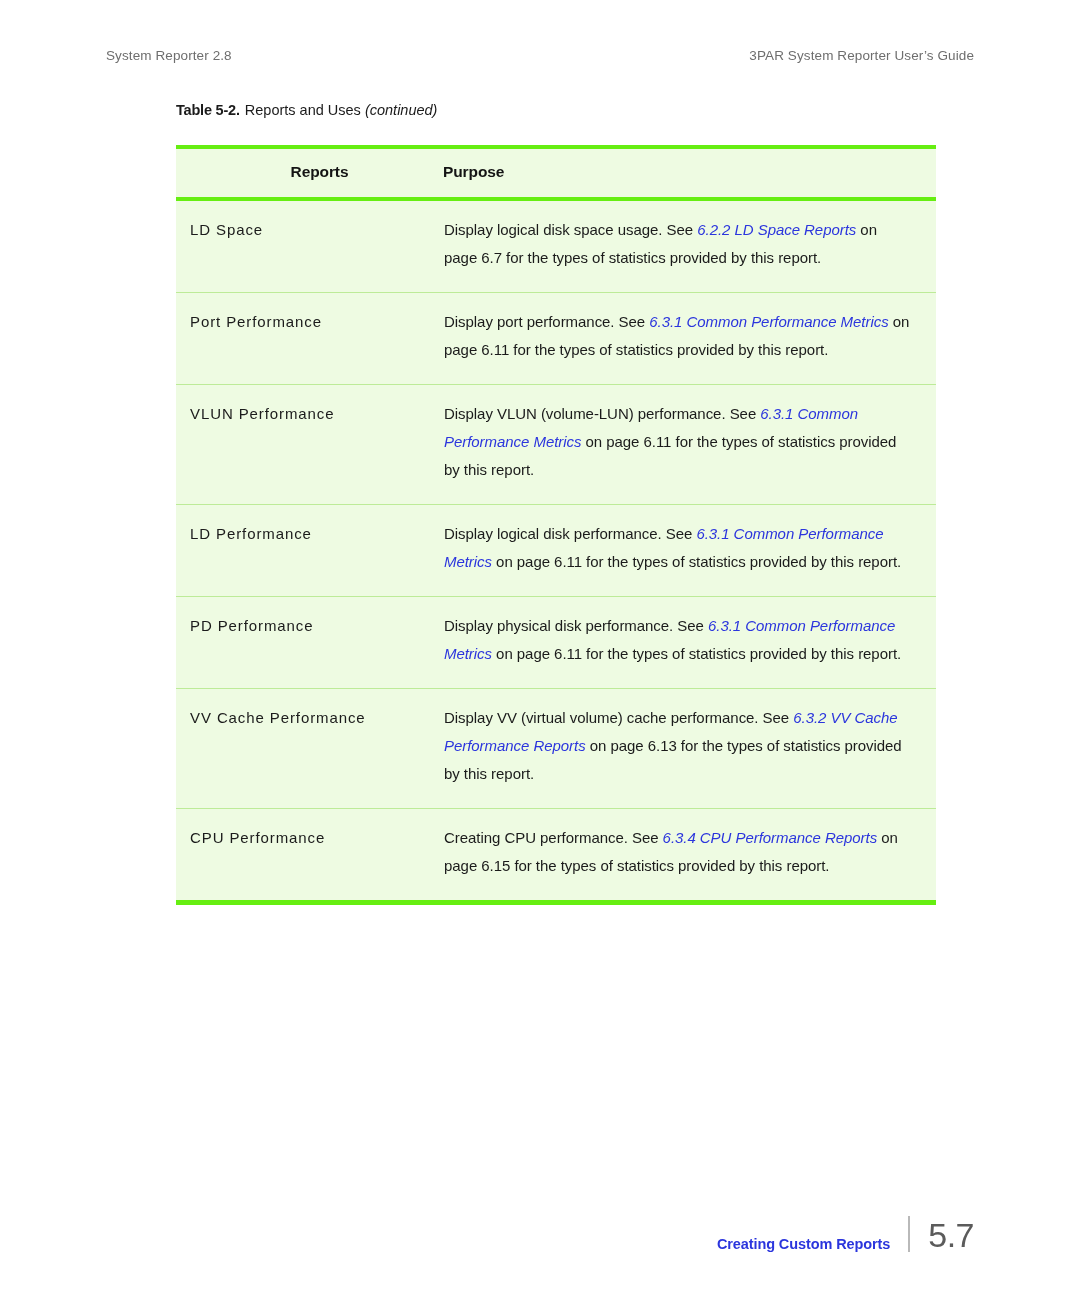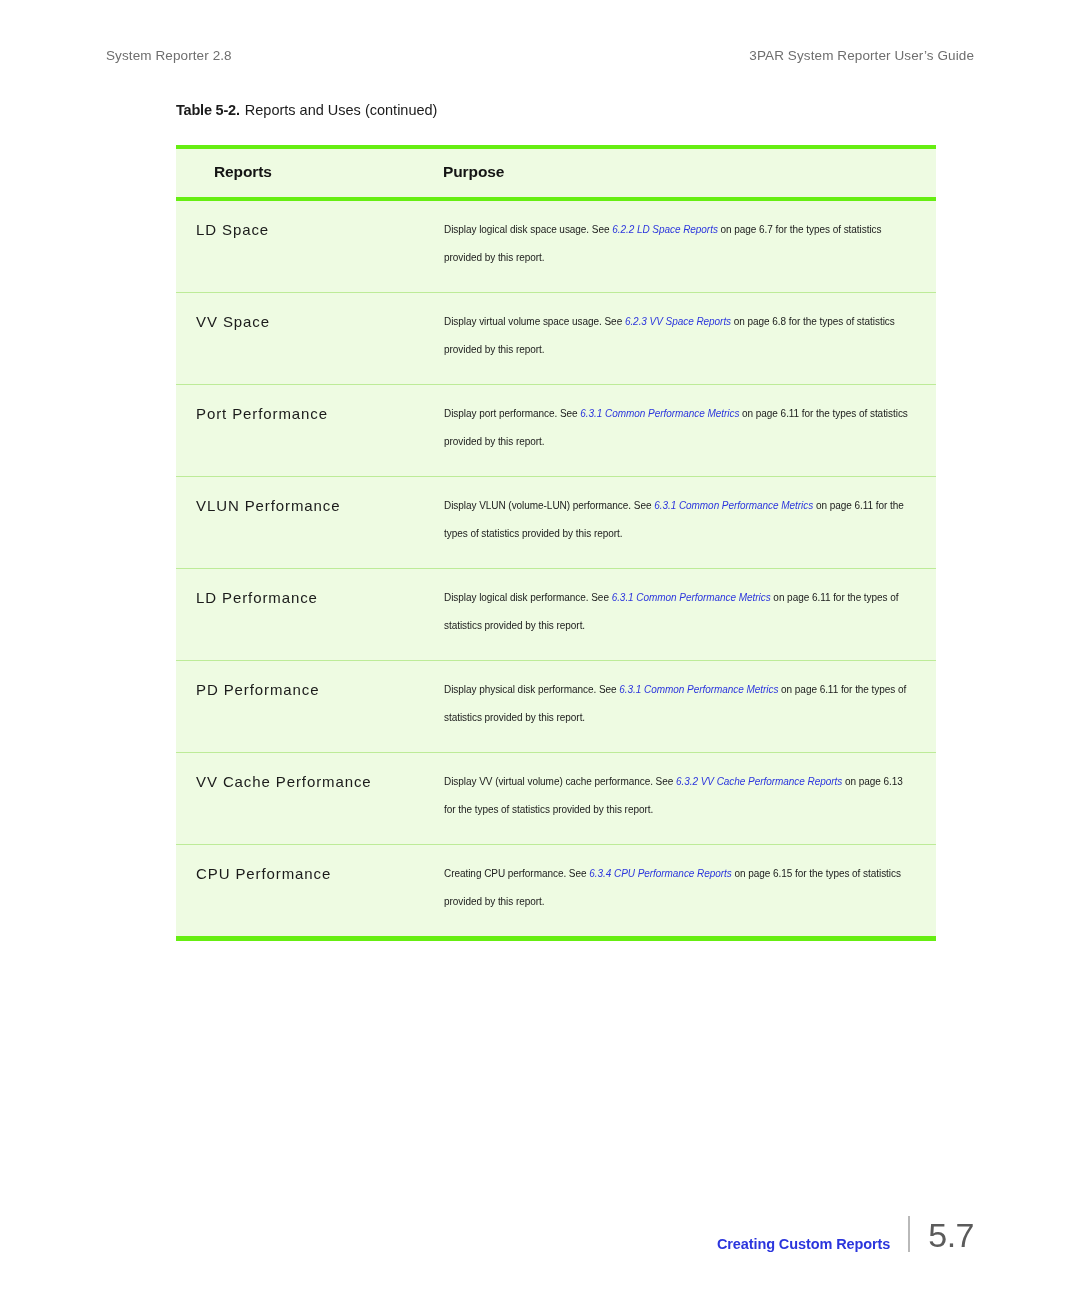--- a/index.html
+++ b/index.html
@@ -43,20 +43,21 @@
   }
   .table-caption .cap-label {
     font-weight: bold;
     letter-spacing: -0.2px;
   }
   .table-caption .cap-title {
     font-weight: normal;
     margin-left: 5px;
   }
   .table-caption .cap-cont {
+    font-style: italic;
     font-weight: normal;
   }
 
   
   .report-table {
     position: absolute;
     top: 145px;
     left: 176px;
     width: 760px;
     border-collapse: collapse;
@@ -80,48 +81,48 @@
   .hdr-row td {
     padding: 14px 0 16px 0;
     vertical-align: top;
   }
   .hdr-row .h-cell {
     font-size: 15.5px;
     font-weight: bold;
     color: #141414;
     letter-spacing: -0.1px;
   }
-  .hdr-row td.hc-reports { padding-left: 38px; }
+  .hdr-row td.hc-reports { padding-left: 20px; text-align: center; }
   .hdr-row td.hc-purpose { padding-left: 0px; }
 
   .hdr-rule td {
     height: 4px;
     padding: 0;
     background: #66ee11;
   }
 
   .body-row > td {
     vertical-align: top;
     padding-top: 15px;
     padding-bottom: 20px;
     border-top: 1.6px solid #bdeb98;
   }
   .body-row.first > td { border-top: none; }
 
   .body-row td.c-name {
-    padding-left: 20px;
+    padding-left: 14px;
     padding-right: 10px;
     font-size: 15px;
     color: #1b1b1b;
     line-height: 28px;
     letter-spacing: 0.9px;
   }
   .body-row td.c-desc {
     padding-right: 22px;
-    font-size: 10px;
+    font-size: 15px;
     color: #1b1b1b;
     line-height: 28px;
     letter-spacing: -0.05px;
   }
   .lnk {
     color: #2b35dd;
     font-style: italic;
   }
 
   
@@ -185,24 +186,20 @@
     </tr>
     <tr class="hdr-rule">
       <td colspan="2"></td>
     </tr>
 
     <tr class="body-row first">
         <td class="c-name">LD Space</td>
         <td class="c-desc"><span>Display logical disk space usage. See </span><span class="lnk">6.2.2 LD Space Reports</span><span> on page 6.7 for the types of statistics provided by this report.</span></td>
       </tr>
       <tr class="body-row">
-        <td class="c-name">VV Space</td>
-        <td class="c-desc"><span>Display virtual volume space usage. See </span><span class="lnk">6.2.3 VV Space Reports</span><span> on page 6.8 for the types of statistics provided by this report.</span></td>
-      </tr>
-      <tr class="body-row">
         <td class="c-name">Port Performance</td>
         <td class="c-desc"><span>Display port performance. See </span><span class="lnk">6.3.1 Common Performance Metrics</span><span> on page 6.11 for the types of statistics provided by this report.</span></td>
       </tr>
       <tr class="body-row">
         <td class="c-name">VLUN Performance</td>
         <td class="c-desc"><span>Display VLUN (volume-LUN) performance. See </span><span class="lnk">6.3.1 Common Performance Metrics</span><span> on page 6.11 for the types of statistics provided by this report.</span></td>
       </tr>
       <tr class="body-row">
         <td class="c-name">LD Performance</td>
         <td class="c-desc"><span>Display logical disk performance. See </span><span class="lnk">6.3.1 Common Performance Metrics</span><span> on page 6.11 for the types of statistics provided by this report.</span></td>

